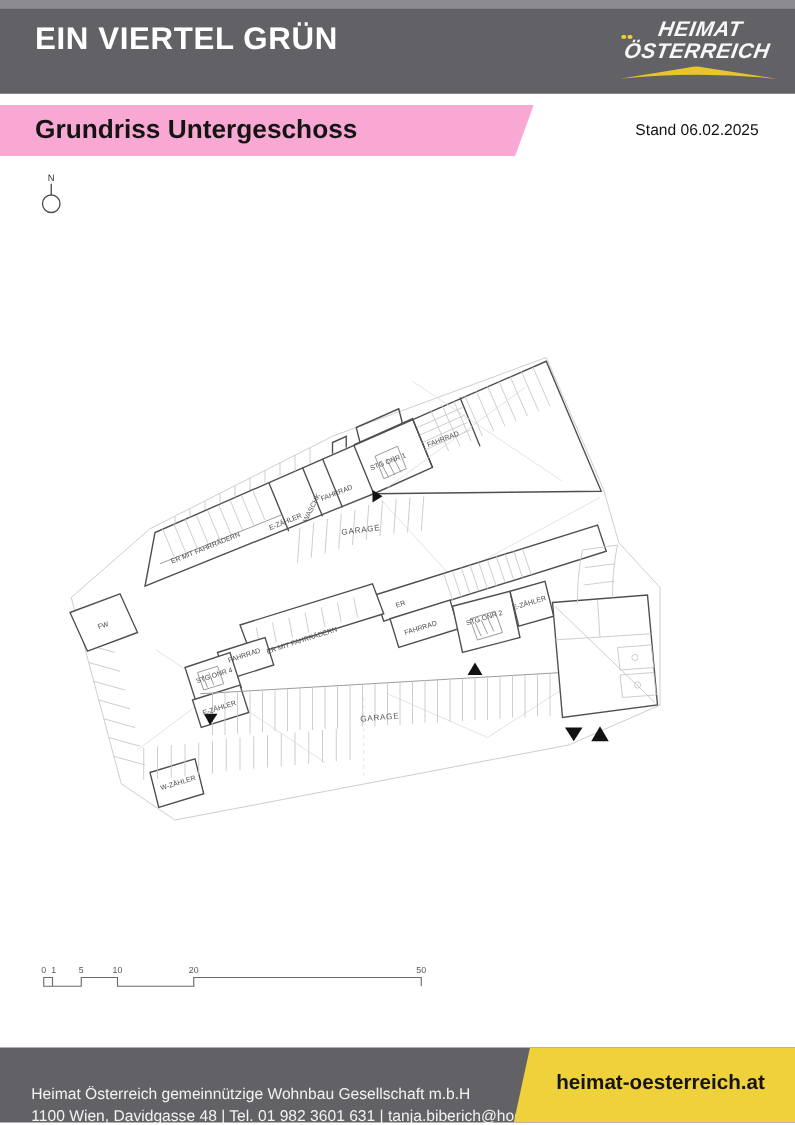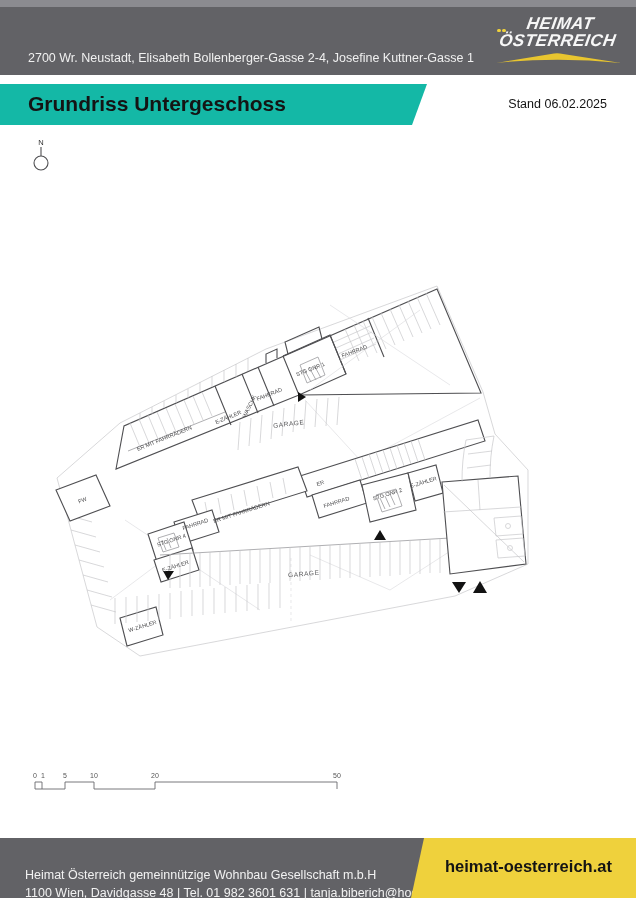--- a/index.html
+++ b/index.html
@@ -11,21 +11,21 @@
   .header{position:absolute;top:0;left:0;width:636px;height:75px;background:#626266;}
   .header-topstrip{position:absolute;top:0;left:0;width:100%;height:7px;background:#8b8b90;}
   .header-title{position:absolute;left:28px;top:17px;color:#ffffff;font-size:25px;font-weight:bold;letter-spacing:.5px;white-space:nowrap;}
   .header-address{position:absolute;left:28px;top:51px;color:#f0f0f0;font-size:12.5px;white-space:nowrap;}
   .logo{position:absolute;right:8px;top:15px;width:138px;text-align:center;}
   .logo-text{transform:skewX(-9deg);color:#f7f7f7;font-weight:bold;font-style:italic;font-size:17px;line-height:1.02;letter-spacing:.5px;}
   .logo-dots{position:absolute;left:6px;top:3px;width:12px;height:5px;}
   .logo-dots i{display:inline-block;width:3.5px;height:3.5px;border-radius:50%;background:#efd13c;margin-right:1.5px;}
   .logo-swoosh{margin-top:2px;}
   
-  .banner{position:absolute;top:84px;left:0;width:430px;height:41px;background:#14b8a6;
+  .banner{position:absolute;top:84px;left:0;width:430px;height:41px;background:#f9a8d4;
     -webkit-clip-path:polygon(0 0,427px 0,412px 100%,0 100%);clip-path:polygon(0 0,427px 0,412px 100%,0 100%);}
   .banner-title{position:absolute;left:28px;top:8px;font-size:21px;font-weight:bold;color:#141414;white-space:nowrap;}
   .stand{position:absolute;top:97px;right:29px;font-size:12.5px;color:#141414;white-space:nowrap;}
   
   .plan-svg{position:absolute;top:130px;left:0;}
   .plan-svg text{font-family:"Liberation Sans", sans-serif;}
   .lbl{font-size:5.6px;fill:#4a4a4c;}
   .lbl-big{font-size:6.5px;fill:#58585a;letter-spacing:.6px;}
   .lbl-n{font-size:7.5px;fill:#333;}
   .lbl-scale{font-size:7px;fill:#555;}
@@ -40,21 +40,21 @@
   .footer-text{position:absolute;left:25px;top:28px;color:#f2f2f2;font-size:12.5px;line-height:1.45;white-space:nowrap;}
   .footer-yellow{position:absolute;top:838px;left:411px;width:225px;height:60px;background:#efd13c;
     -webkit-clip-path:polygon(13px 0,100% 0,100% 100%,0 100%);clip-path:polygon(13px 0,100% 0,100% 100%,0 100%);text-align:right;}
   .footer-site{position:absolute;left:34px;top:19px;font-size:16.5px;font-weight:bold;color:#141414;white-space:nowrap;}
 </style>
 </head>
 <body>
 
 <div class="header">
   <div class="header-topstrip"></div>
-  <div class="header-address">2700 Wr. Neustadt, Elisabeth Bollenberger-Gasse 2-4, Josefine Kuttner-Gasse 1</div>
+  <div class="header-title">EIN VIERTEL GRÜN</div>
   <div class="logo">
     <div class="logo-dots"><i></i><i></i></div>
     <div class="logo-text">
       <div>HEIMAT</div>
       <div>ÖSTERREICH</div>
     </div>
     <svg class="logo-swoosh" width="132" height="12" viewBox="0 0 132 12">
       <path d="M3,11 L58,2 Q64,0.5 70,2 L128,11 Q64,4.5 3,11 Z" fill="#e8c52f"></path>
     </svg>
   </div>

